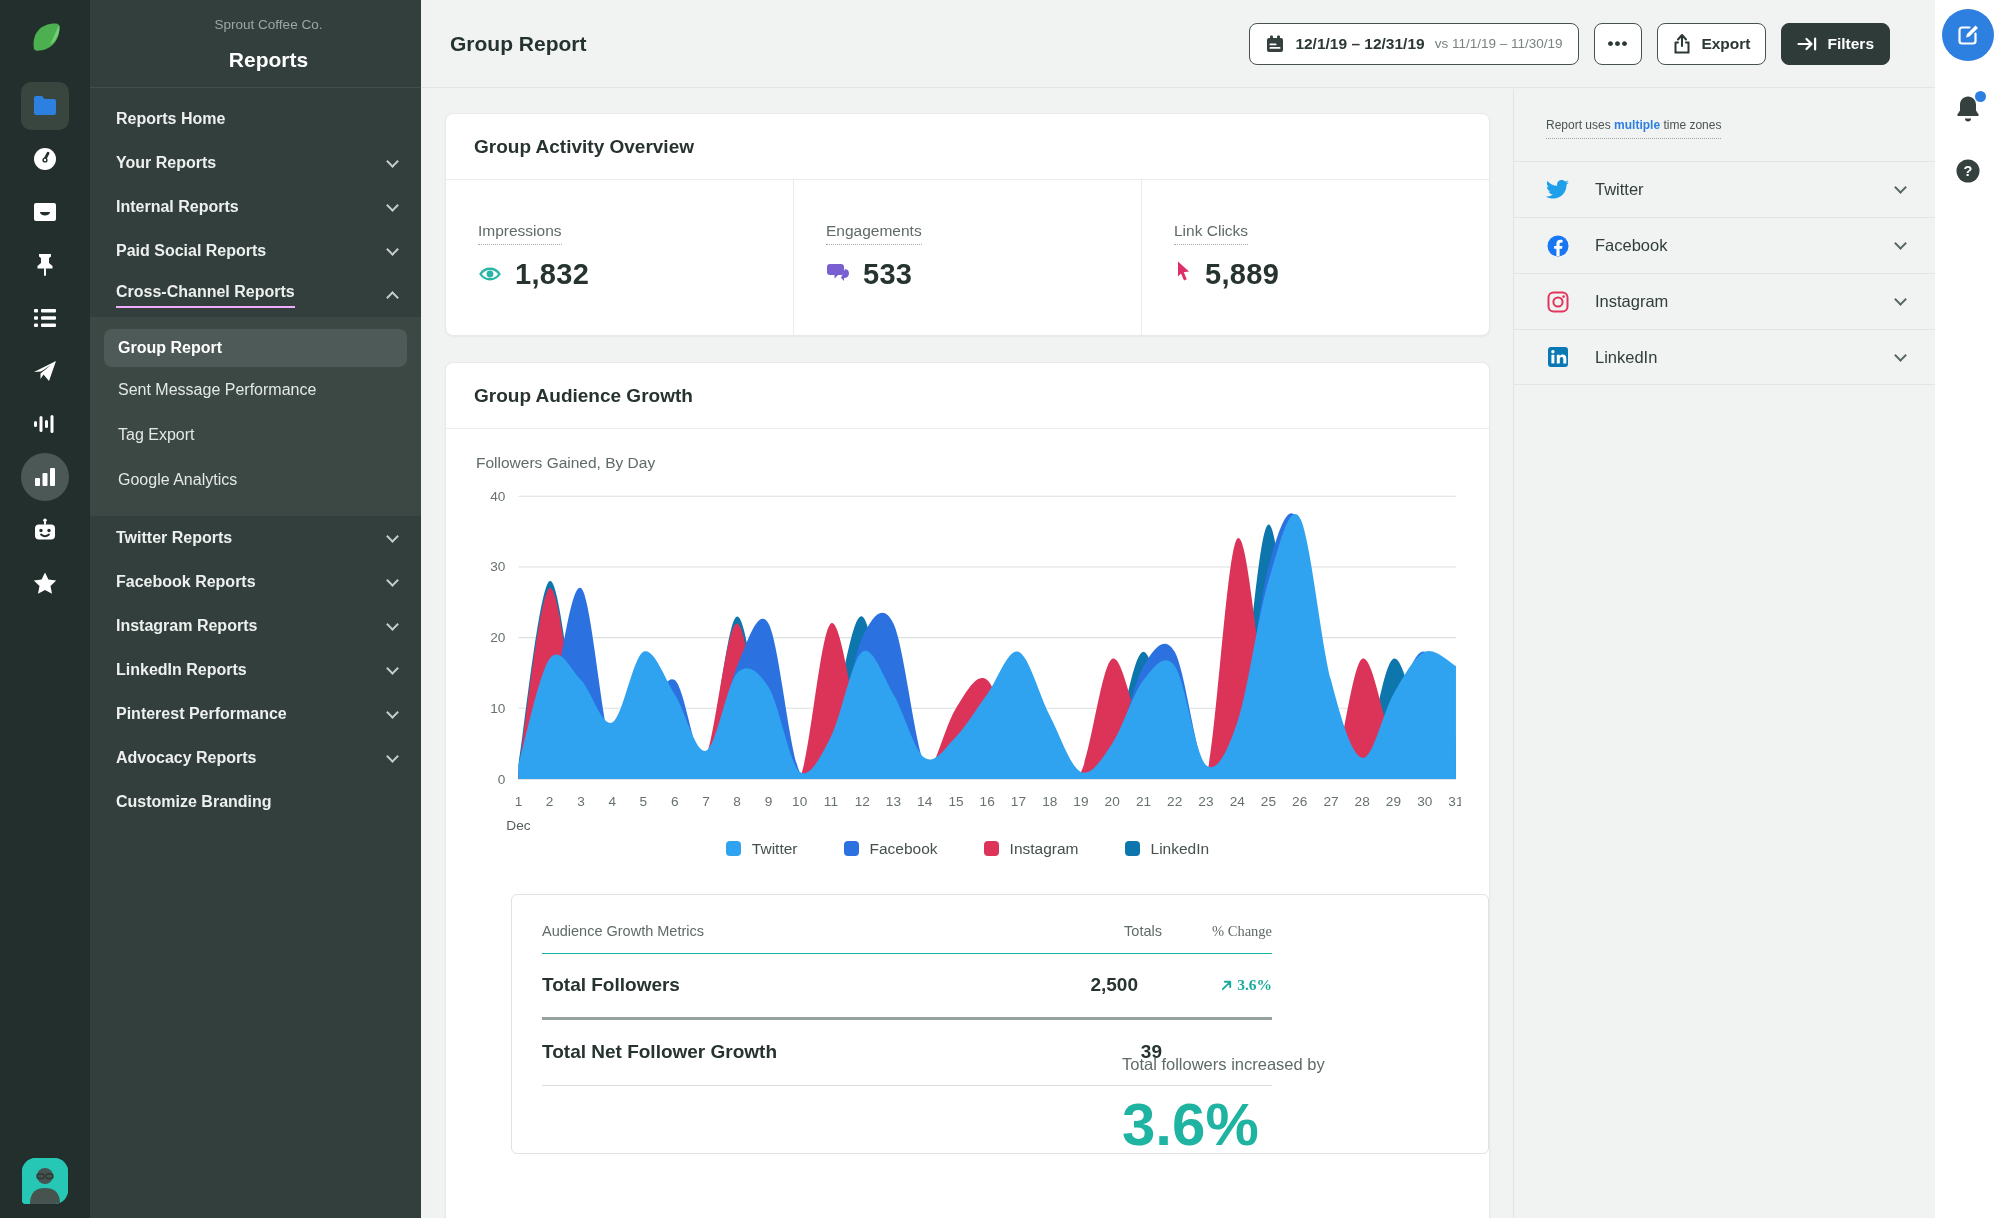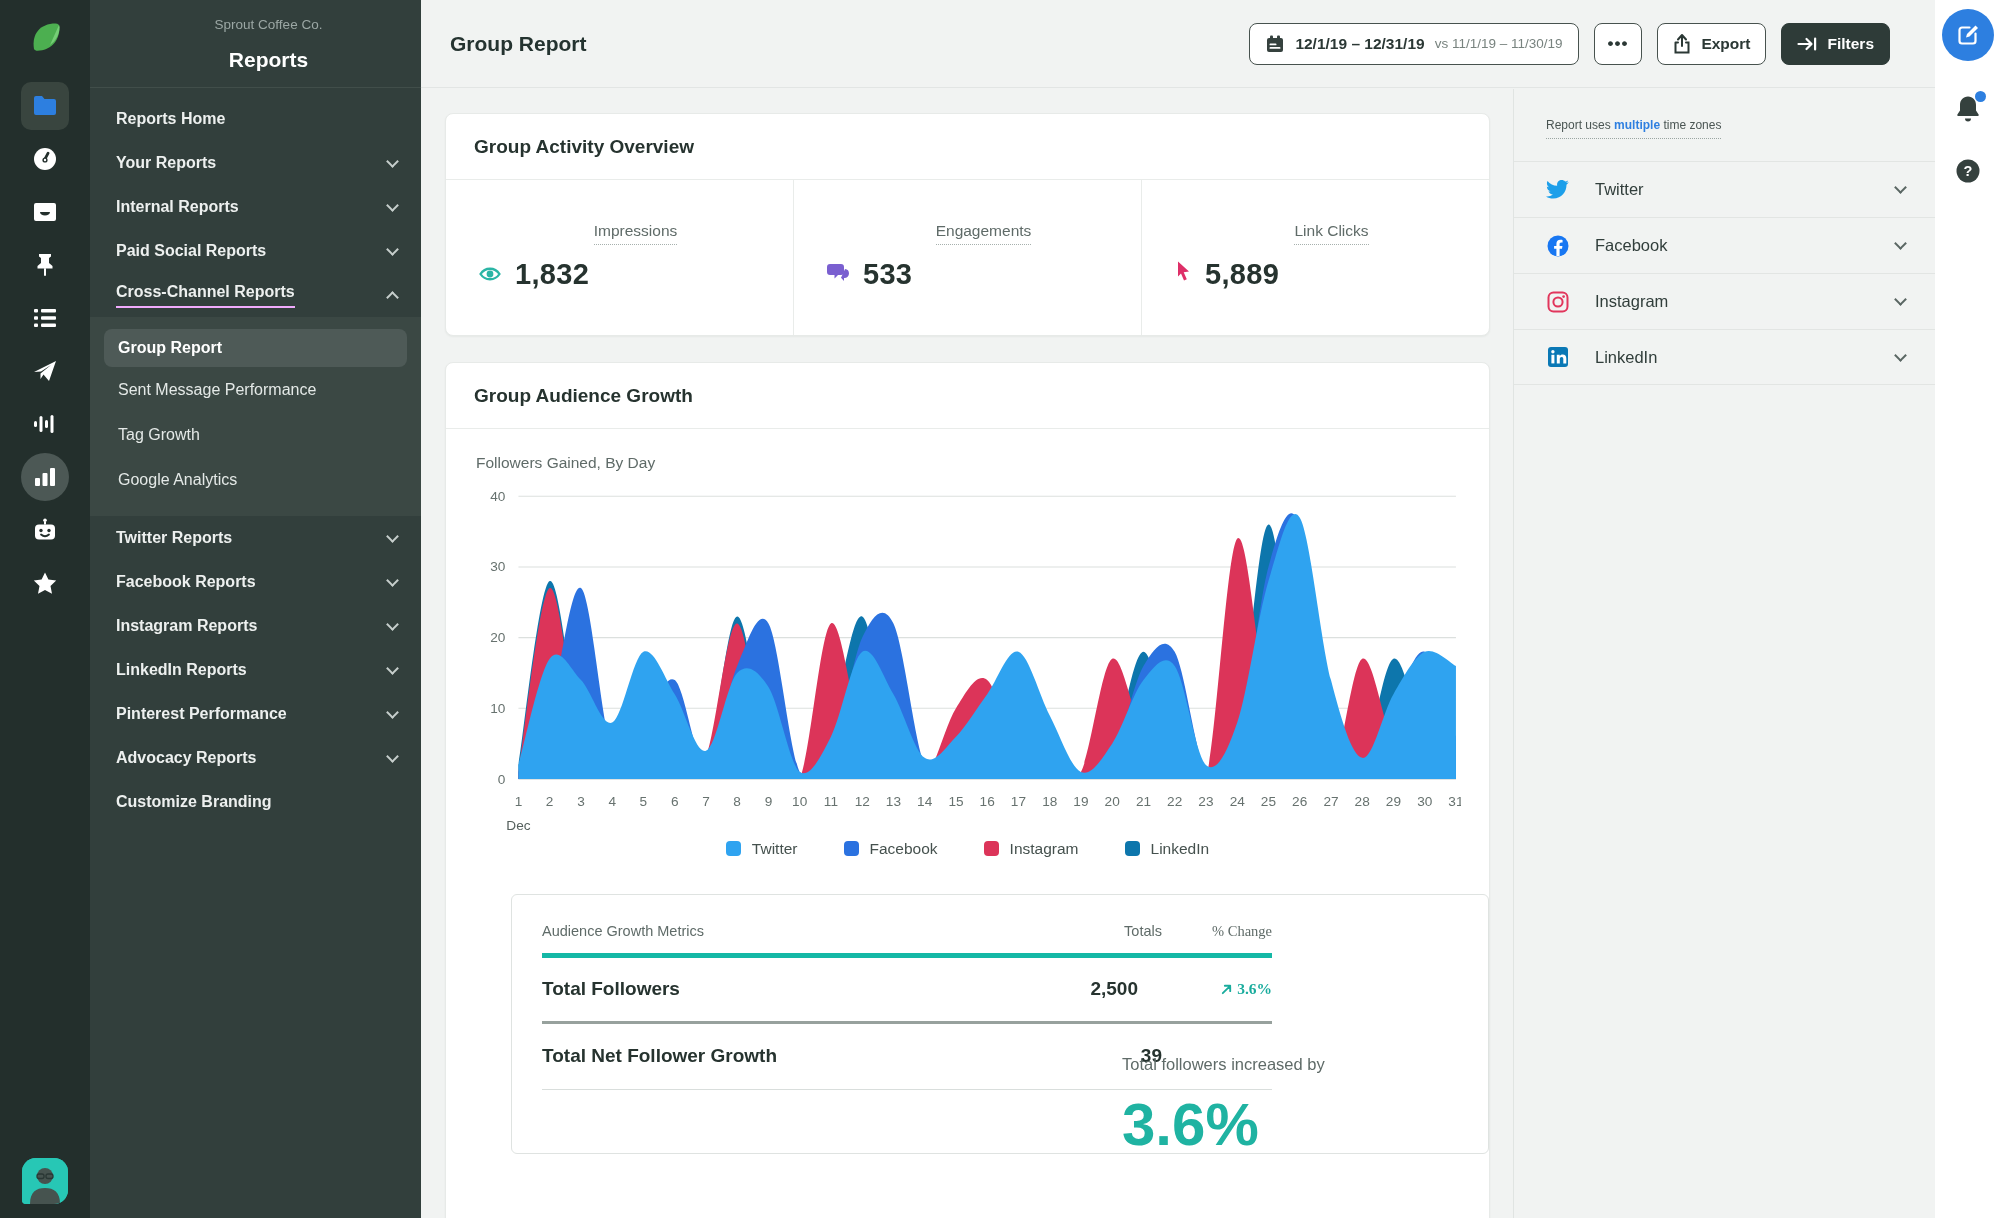--- a/index.html
+++ b/index.html
@@ -38,38 +38,38 @@
   .btn { height:42px; border:1.5px solid #47524E; border-radius:8px; background:#FFFFFF; display:inline-flex; align-items:center; gap:10px; padding:0 15px; font-size:15.5px; font-weight:700; color:#2B3835; cursor:pointer; font-family:inherit; }
   .btn .cmp { font-weight:400; font-size:13.5px; color:#78837F; }
   .btn.dark { background:#2E3B38; color:#FFFFFF; border-color:#2E3B38; }
   .btn.ellipsis { letter-spacing:1px; font-size:17px; padding:0 13px; }
 
   
   .content { position:absolute; left:421px; top:89px; width:1092px; height:1129px; }
   .card { background:#FFFFFF; border:1px solid #E7EAE8; border-radius:8px; box-shadow:0 1px 2px rgba(20,30,28,0.05); margin-left:24px; width:1045px; }
   .card-title-row { height:66px; display:flex; align-items:center; padding:0 28px; border-bottom:1px solid #E9ECEA; font-size:19px; font-weight:700; color:#26332F; }
   .card1 { margin-top:24px; }
-  .metrics { display:flex;text-align:center; }
+  .metrics { display:flex; }
   .metric { flex:1; padding:42px 0 44px 32px; }
   .metric + .metric { border-left:1px solid #E9ECEA; }
   .metric-label { font-size:15.5px; color:#5F6B68; display:inline-block; border-bottom:1.5px dotted #A6B0AD; padding-bottom:4px; }
   .metric-value { margin-top:13px; display:flex; align-items:center; gap:13px; font-size:29px; font-weight:700; color:#26332F; letter-spacing:.3px; }
 
   .card2 { margin-top:26px; height:900px; }
   .chart-block { padding:25px 30px 0; }
   .chart-subtitle { font-size:15.5px; color:#5F6B68; }
   #growth-chart { margin-top:6px; width:985px; }
   .legend { display:flex; justify-content:center; align-items:center; gap:46px; margin-top:2px; }
   .legend-item { display:flex; align-items:center; gap:11px; cursor:pointer; }
   .legend-swatch { width:15px; height:15px; border-radius:4px; }
   .legend-label { font-size:15.5px; color:#45514E; }
 
   .tbl-wrap { position:relative; margin:36px 32px 0 35px; width:978px; height:260px; border:1px solid #DFE3E1; border-radius:6px; padding:28px 0 0 30px; }
   .tbl { width:730px; }
-  .tbl-head { display:flex; font-size:14.5px; color:#5F6B68; padding-bottom:13px; border-bottom:5px solid #14b8a6; }
+  .tbl-head { display:flex; font-size:14.5px; color:#5F6B68; padding-bottom:13px; border-bottom:1px solid #14b8a6; }
   .tbl-row { display:flex; align-items:center; height:66px; border-bottom:1px solid #D9DEDC; font-size:19px; font-weight:700; color:#26332F; }
   .tbl-row.thick { border-bottom:3px solid #97A19D;gap:24px; }
   .c-name { flex:1; }
   .c-tot { width:130px; text-align:right; }
   .c-chg { width:110px; text-align:right; display:flex; justify-content:flex-end; align-items:center; gap:4px;font-family:Liberation Serif, serif; }
   .chg-val { color:#19AC9D; font-size:15.5px; font-weight:700; }
   .summary { position:absolute; right:36px; top:160px; width:330px; text-align:left; }
   .summary-text { font-size:16.5px; color:#5F6B68; }
   .summary-value { margin-top:16px; font-size:60px; font-weight:700; color:#1FB3A2; }
 
@@ -204,21 +204,21 @@
       </div>
     <div class="sb-item current">
         <span class="lbl">Cross-Channel Reports</span>
         <span class="chev up"></span>
       </div>
     <div class="subpanel">
       <div class="sub-pill">
           <span>Group Report</span>
         </div>
       <div class="sub-item">Sent Message Performance</div>
-      <div class="sub-item">Tag Growth</div>
+      <div class="sub-item">Tag Export</div>
       <div class="sub-item">Google Analytics</div>
     </div>
     <div class="sb-item">
         <span class="lbl">Twitter Reports</span>
         <span class="chev"></span>
       </div>
     <div class="sb-item">
         <span class="lbl">Facebook Reports</span>
         <span class="chev"></span>
       </div>

